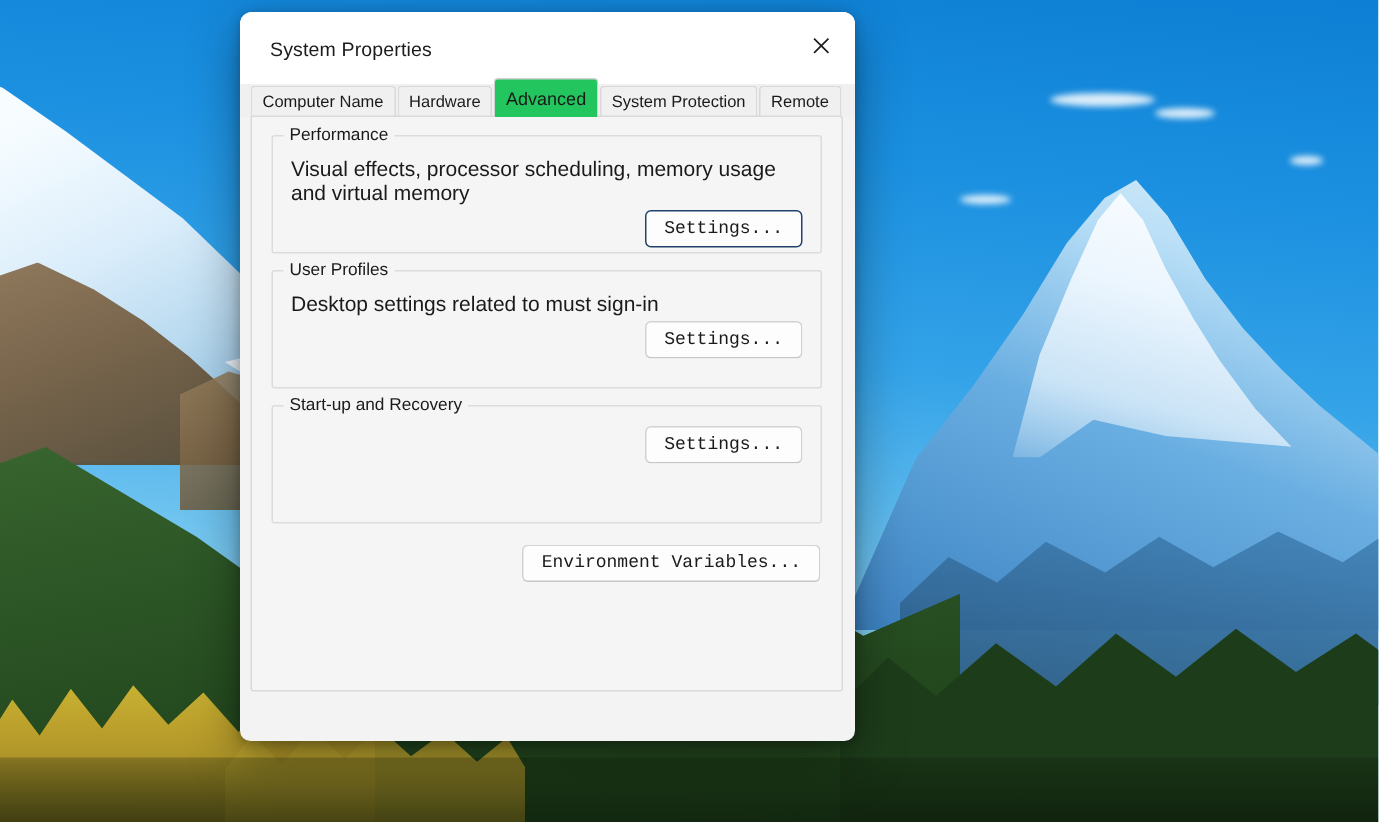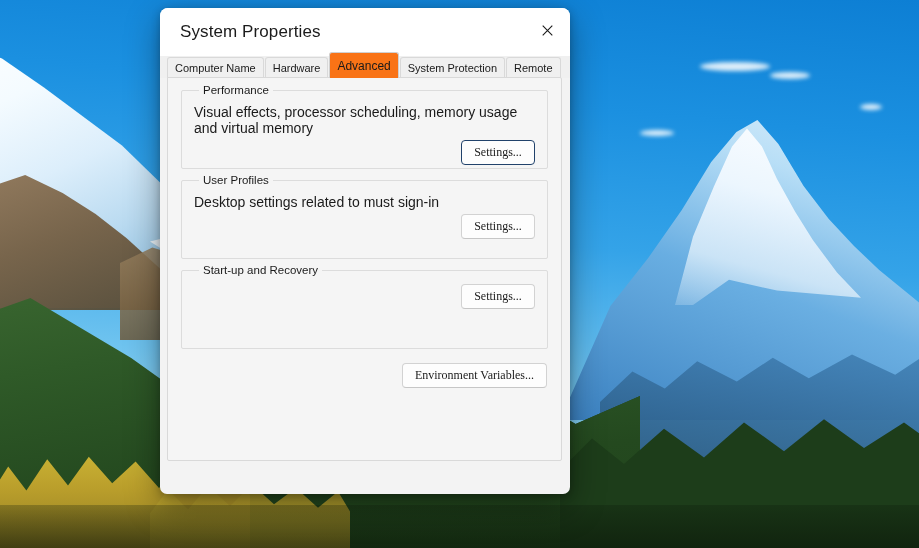--- a/index.html
+++ b/index.html
@@ -154,21 +154,21 @@
   .titlebar {
     height: 48px;
     background: #ffffff;
     display: flex;
     align-items: center;
     flex: none;
     position: relative;
   }
   .title-text {
     padding-left: 20px;
-    font-size: 17px;
+    font-size: 13px;
     color: #1b1b1b;
     letter-spacing: .1px;
   }
   .close-btn {
     position: absolute;
     right: 0; top: 0;
     width: 46px; height: 44px;
     display: flex; align-items: center; justify-content: center;
     cursor: default;
   }
@@ -193,21 +193,21 @@
     border: 1px solid #d9d9d9;
     border-bottom: none;
     border-radius: 3px 3px 0 0;
     color: #1a1a1a;
     margin-right: 1px;
     white-space: nowrap;
     position: relative;
     top: 0;
   }
   .tab.selected {
-    background: #f97316;
+    background: #22c55e;
     border-color: #d0d0d0;
     padding-top: 7px;
     padding-bottom: 6px;
     margin-top: -3px;
     z-index: 3;
     font-size: 12px;
   }
 
   
   .tabpanel {
@@ -233,36 +233,36 @@
     position: relative;
     border: 1px solid #dcdcdc;
     border-radius: 2px;
     margin-bottom: 11px;
     padding: 13px 12px 11px 12px;
     height: 79px;
   }
   .group-title {
     position: absolute;
     top: -7px;
-    left: 17px;
+    left: 7px;
     background: #f5f5f5;
     padding: 0 4px;
     font-size: 11.5px;
     color: #1a1a1a;
     line-height: 13px;
   }
   .group-desc {
     font-size: 14px;
     color: #1a1a1a;
     margin-bottom: 4px;
   }
 
   
   .btn {
-    font-family: Liberation Serif, serif;
+    font-family: Liberation Mono, monospace;
     font-size: 12px;
     color: #1a1a1a;
     background: #fdfdfd;
     border: 1px solid #d2d2d2;
     border-bottom-color: #c6c6c6;
     border-radius: 4px;
     padding: 4px 12px 5px 12px;
     min-width: 74px;
     height: 25px;
     line-height: 14px;

